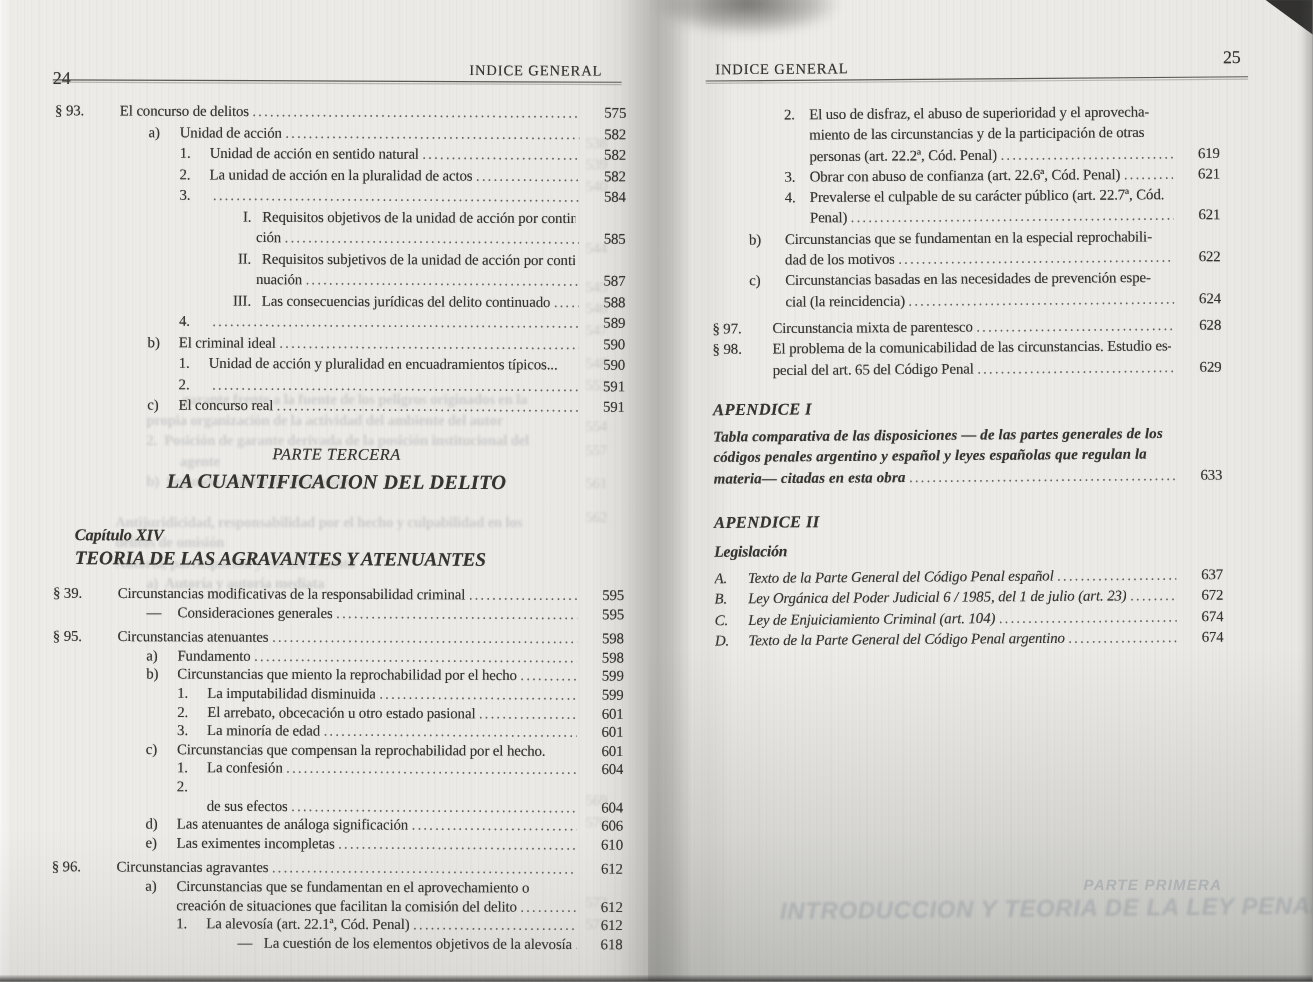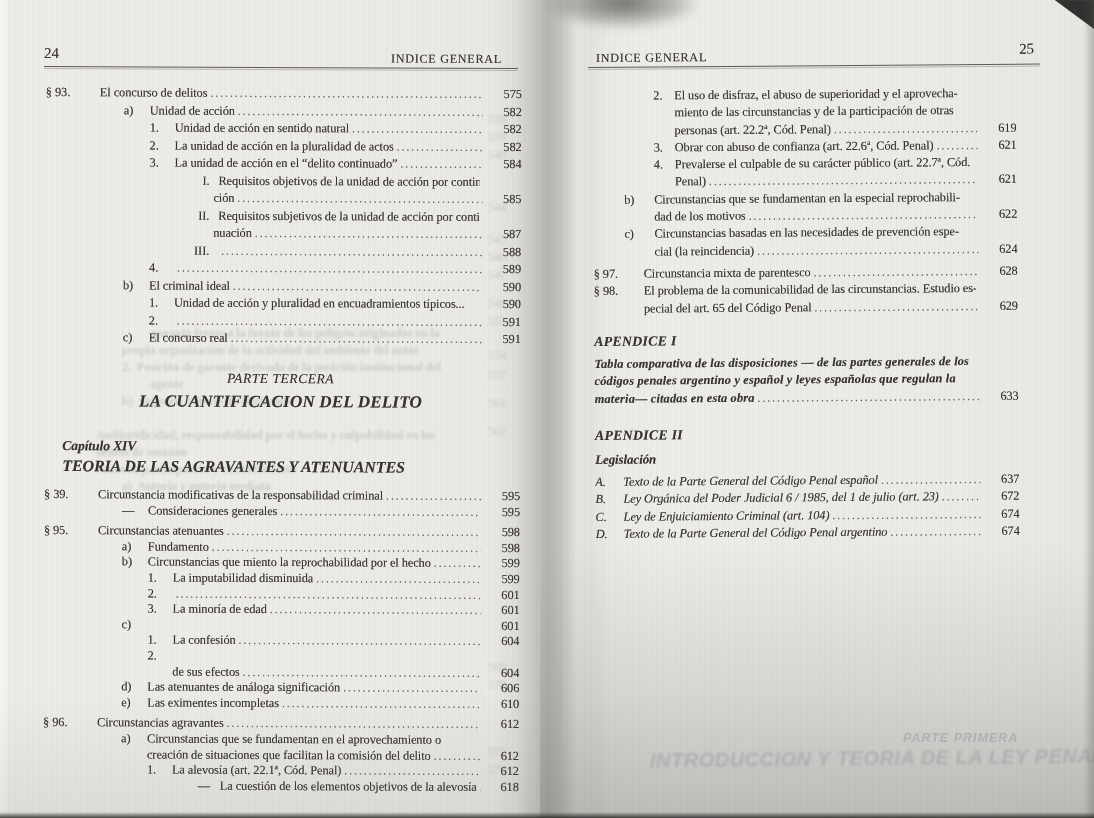--- a/index.html
+++ b/index.html
@@ -14,21 +14,21 @@
   .page{position:absolute;inset:0;}
   .page.lp{transform:rotate(0.25deg);transform-origin:46px 60px;}
   .page.rp{transform:rotate(-0.45deg);transform-origin:590px 60px;}
   .page-text{text-shadow:0 0 0.6px rgba(58,56,52,0.5);}
 
   
   .pagenum{position:absolute;font-size:15px;}
   .runtitle{position:absolute;font-size:12.2px;letter-spacing:0.7px;}
   .rule{position:absolute;border-top:1.8px solid rgba(72,69,63,0.88);}
   .rule::after{content:"";position:absolute;left:0;right:0;top:1.4px;border-top:1px solid rgba(90,86,80,0.35);}
-  .lp-num{left:44px;top:45px;}
+  .lp-num{left:44px;top:58px;}
   .lp-title{left:46px;top:50px;width:456px;text-align:right;}
   .lp-rule{left:44px;top:66px;width:474px;}
   .rp-title{left:596px;top:51px;}
   .rp-num{left:1004px;top:44px;width:30px;text-align:right;}
   .rp-rule{left:588px;top:67px;width:452px;}
 
   
   .toc{position:absolute;}
   .row{display:flex;align-items:baseline;overflow:hidden;}
   .lh175 .row{height:17.5px;line-height:17.5px;}
@@ -177,21 +177,20 @@
           <span class="pg">582</span>
         </div>
         <div class="row lv-n">
           <span class="lbl">2.</span>
           <span class="txt">La unidad de acción en la pluralidad de actos</span>
           <span class="leader">................................................................................................................................................................</span>
           <span class="pg">582</span>
         </div>
         <div class="row lv-n">
           <span class="lbl">3.</span>
-          <span class="txt">La unidad de acción en el “delito continuado”</span>
           <span class="leader">................................................................................................................................................................</span>
           <span class="pg">584</span>
         </div>
         <div class="row lv-r">
           <span class="lbl">I.</span>
           <span class="txt">Requisitos objetivos de la unidad de acción por continua-</span>
           <span class="leader"></span>
           <span class="pg"></span>
         </div>
         <div class="row lv-rc">
@@ -205,20 +204,21 @@
           <span class="leader"></span>
           <span class="pg"></span>
         </div>
         <div class="row lv-rc">
           <span class="txt">nuación</span>
           <span class="leader">................................................................................................................................................................</span>
           <span class="pg">587</span>
         </div>
         <div class="row lv-r">
           <span class="lbl">III.</span>
+          <span class="txt">Las consecuencias jurídicas del delito continuado</span>
           <span class="leader">................................................................................................................................................................</span>
           <span class="pg">588</span>
         </div>
         <div class="row lv-n">
           <span class="lbl">4.</span>
           <span class="leader">................................................................................................................................................................</span>
           <span class="pg">589</span>
         </div>
         <div class="row lv-a">
           <span class="lbl">b)</span>
@@ -251,21 +251,21 @@
     </div>
 
     <div class="chap-head">
       <div class="chap-label">Capítulo XIV</div>
       <div class="chap-title">TEORIA DE LAS AGRAVANTES Y ATENUANTES</div>
     </div>
 
     <div class="toc lp-toc-bot lh156">
         <div class="row lv-s">
           <span class="lbl">§ 39.</span>
-          <span class="txt">Circunstancia modificativas de la responsabilidad criminal</span>
+          <span class="txt">Circunstancias modificativas de la responsabilidad criminal</span>
           <span class="leader">................................................................................................................................................................</span>
           <span class="pg">595</span>
         </div>
         <div class="row lv-d">
           <span class="lbl">—</span>
           <span class="txt">Consideraciones generales</span>
           <span class="leader">................................................................................................................................................................</span>
           <span class="pg">595</span>
         </div>
         <div class="row lv-s gap">
@@ -287,31 +287,33 @@
           <span class="pg">599</span>
         </div>
         <div class="row lv-n">
           <span class="lbl">1.</span>
           <span class="txt">La imputabilidad disminuida</span>
           <span class="leader">................................................................................................................................................................</span>
           <span class="pg">599</span>
         </div>
         <div class="row lv-n">
           <span class="lbl">2.</span>
+          <span class="txt">El arrebato, obcecación u otro estado pasional</span>
           <span class="leader">................................................................................................................................................................</span>
           <span class="pg">601</span>
         </div>
         <div class="row lv-n">
           <span class="lbl">3.</span>
           <span class="txt">La minoría de edad</span>
           <span class="leader">................................................................................................................................................................</span>
           <span class="pg">601</span>
         </div>
         <div class="row lv-a">
           <span class="lbl">c)</span>
+          <span class="txt">Circunstancias que compensan la reprochabilidad por el hecho.</span>
           <span class="leader"></span>
           <span class="pg">601</span>
         </div>
         <div class="row lv-n">
           <span class="lbl">1.</span>
           <span class="txt">La confesión</span>
           <span class="leader">................................................................................................................................................................</span>
           <span class="pg">604</span>
         </div>
         <div class="row lv-n">

